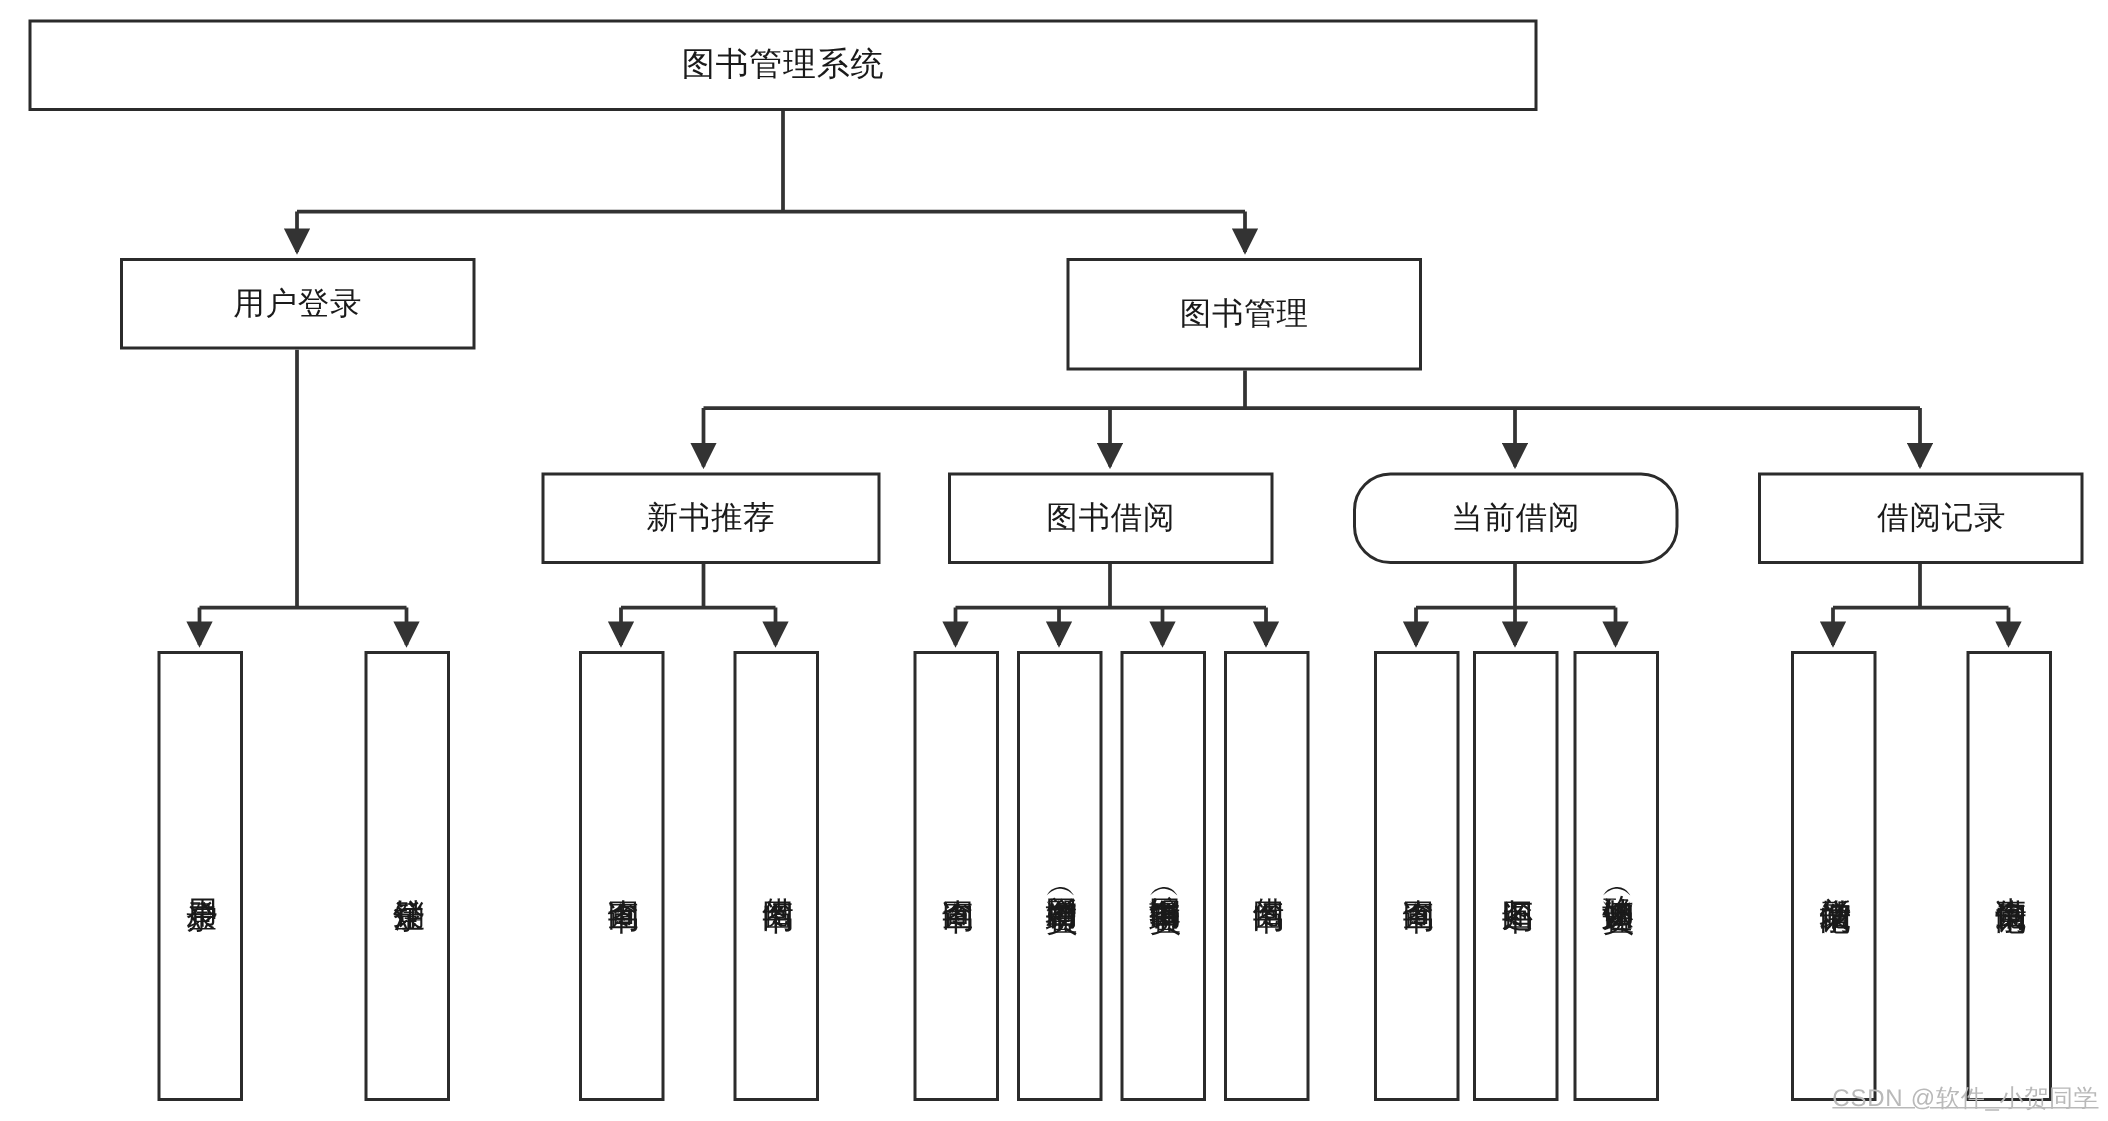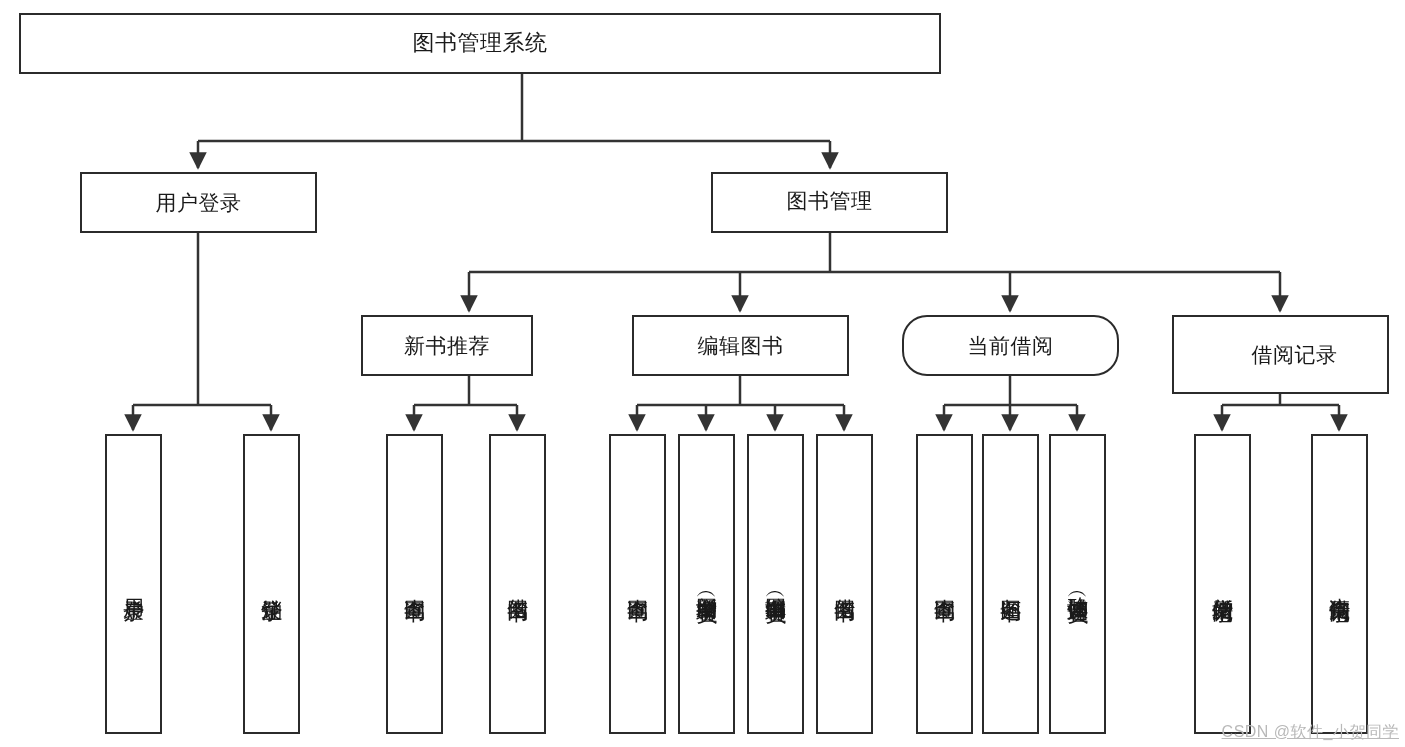--- a/index.html
+++ b/index.html
@@ -117,29 +117,29 @@
       <path d="M 1010 405 L 1010 430" marker-end="url(#arrow)"></path>
       <path d="M 1077 405 L 1077 430" marker-end="url(#arrow)"></path>
 
       <path d="M 1280 376 L 1280 405"></path>
       <path d="M 1222 405 L 1339 405"></path>
       <path d="M 1222 405 L 1222 430" marker-end="url(#arrow)"></path>
       <path d="M 1339 405 L 1339 430" marker-end="url(#arrow)"></path>
     </g>
   </svg>
 
-  <div class="node node-h root" style="left:19px; top:13px; width:922px; height:61px;">图书管理系统</div>
+  <div class="node node-h root" style="left:19px; top:13px; width:1006px; height:61px;">图书管理系统</div>
 
   <div class="node node-h" style="left:80px; top:172px; width:237px; height:61px;">用户登录</div>
-  <div class="node node-h" style="left:711px; top:172px; width:237px; height:61px;font-family:Liberation Mono, monospace;">图书管理</div>
+  <div class="node node-h" style="left:711px; top:172px; width:237px; height:75px;">图书管理</div>
 
-  <div class="node node-h" style="left:361px; top:315px; width:172px; height:61px;">新书推荐</div>
-  <div class="node node-h" style="left:632px; top:315px; width:217px; height:61px;">编辑图书</div>
+  <div class="node node-h" style="left:361px; top:315px; width:226px; height:61px;">新书推荐</div>
+  <div class="node node-h" style="left:632px; top:315px; width:217px; height:61px;">图书借阅</div>
   <div class="node node-h" style="left:902px; top:315px; width:217px; height:61px;border-radius:25px;">当前借阅</div>
-  <div class="node node-h" style="left:1172px; top:315px; width:217px; height:79px;padding-left:28px;">借阅记录</div>
+  <div class="node node-h" style="left:1172px; top:315px; width:217px; height:61px;padding-left:28px;">借阅记录</div>
 
   <div class="node node-v" style="left:105px; top:434px; width:57px; height:300px;">用户登录</div>
   <div class="node node-v" style="left:243px; top:434px; width:57px; height:300px;">注销登录</div>
 
   <div class="node node-v" style="left:386px; top:434px; width:57px; height:300px;">查询图书</div>
   <div class="node node-v" style="left:489px; top:434px; width:57px; height:300px;">借阅图书</div>
 
   <div class="node node-v" style="left:609px; top:434px; width:57px; height:300px;">查询图书</div>
   <div class="node node-v" style="left:678px; top:434px; width:57px; height:300px;">新增图书（管理员）</div>
   <div class="node node-v" style="left:747px; top:434px; width:57px; height:300px;">编辑图书（管理员）</div>

